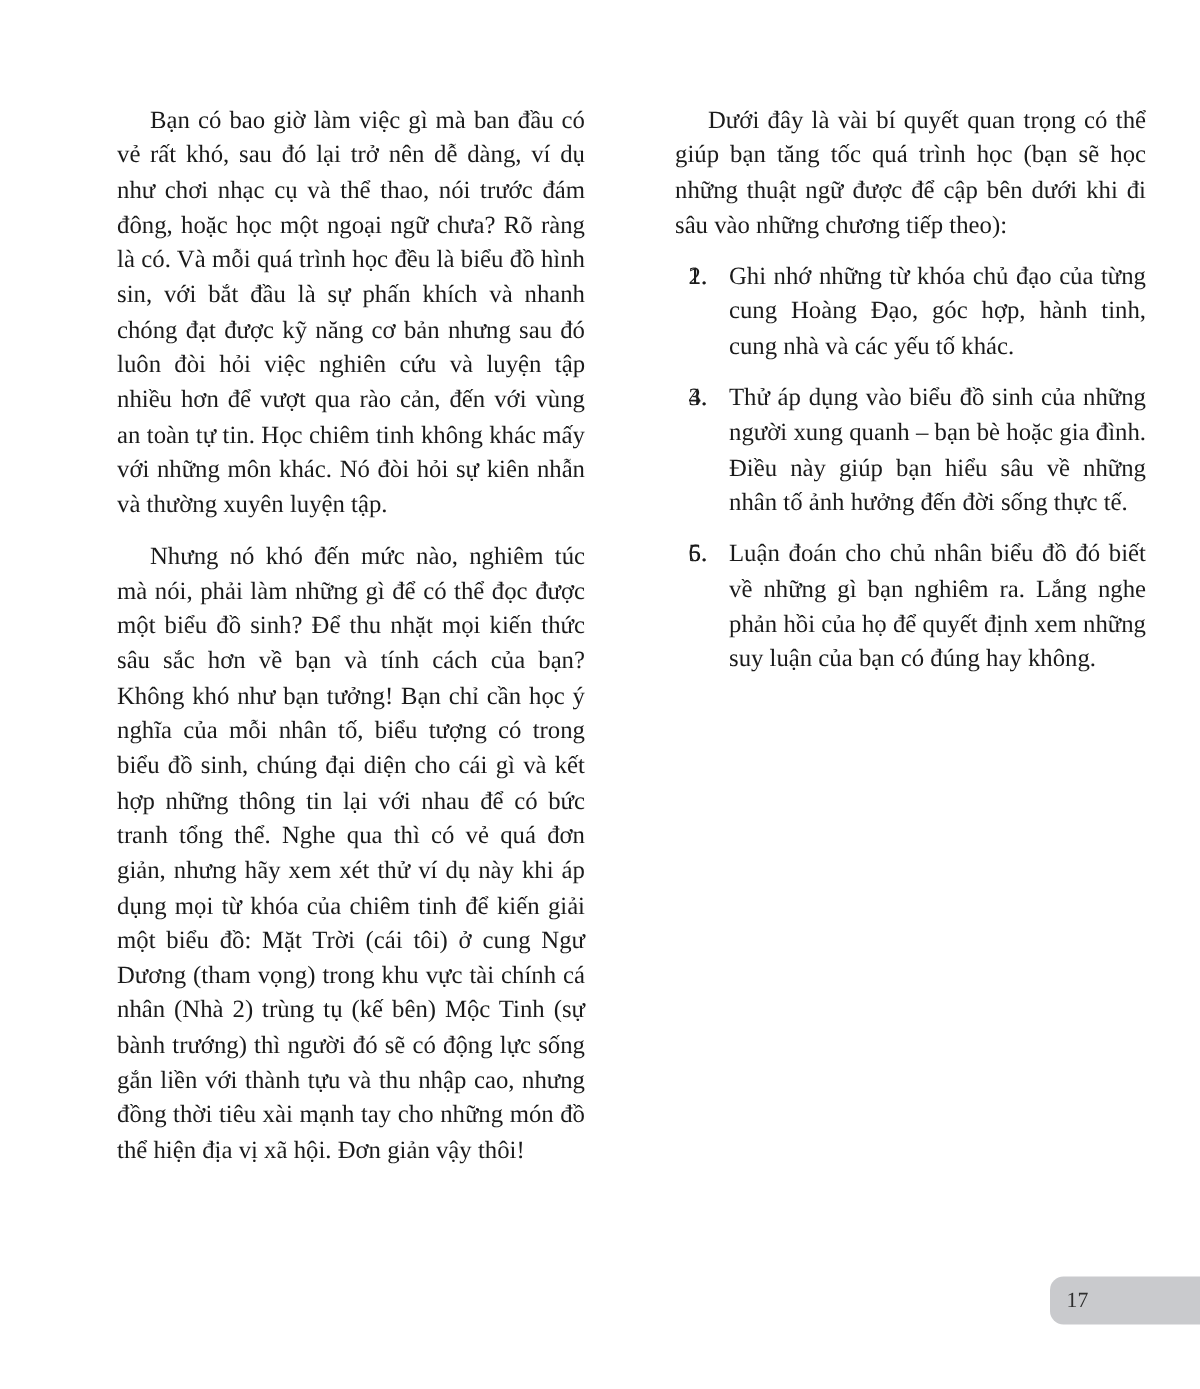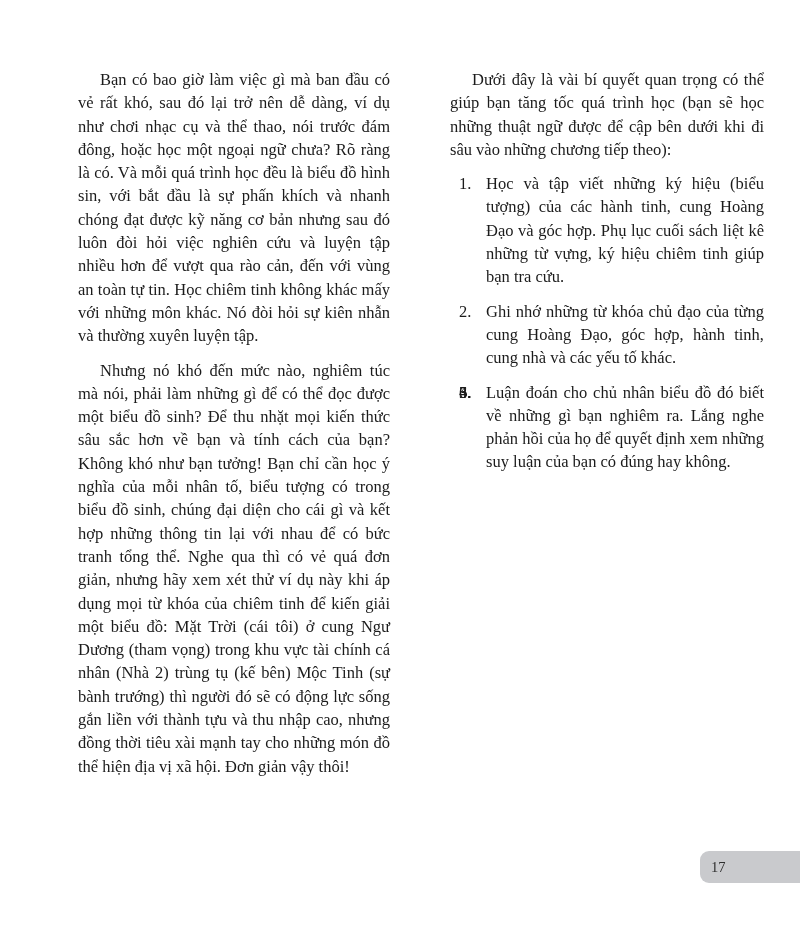--- a/index.html
+++ b/index.html
@@ -74,31 +74,31 @@
   <div class="col col-left">
     <p class="para">Bạn có bao giờ làm việc gì mà ban đầu có vẻ rất khó, sau đó lại trở nên dễ dàng, ví dụ như chơi nhạc cụ và thể thao, nói trước đám đông, hoặc học một ngoại ngữ chưa? Rõ ràng là có. Và mỗi quá trình học đều là biểu đồ hình sin, với bắt đầu là sự phấn khích và nhanh chóng đạt được kỹ năng cơ bản nhưng sau đó luôn đòi hỏi việc nghiên cứu và luyện tập nhiều hơn để vượt qua rào cản, đến với vùng an toàn tự tin. Học chiêm tinh không khác mấy với những môn khác. Nó đòi hỏi sự kiên nhẫn và thường xuyên luyện tập.</p>
     <p class="para">Nhưng nó khó đến mức nào, nghiêm túc mà nói, phải làm những gì để có thể đọc được một biểu đồ sinh? Để thu nhặt mọi kiến thức sâu sắc hơn về bạn và tính cách của bạn? Không khó như bạn tưởng! Bạn chỉ cần học ý nghĩa của mỗi nhân tố, biểu tượng có trong biểu đồ sinh, chúng đại diện cho cái gì và kết hợp những thông tin lại với nhau để có bức tranh tổng thể. Nghe qua thì có vẻ quá đơn giản, nhưng hãy xem xét thử ví dụ này khi áp dụng mọi từ khóa của chiêm tinh để kiến giải một biểu đồ: Mặt Trời (cái tôi) ở cung Ngư Dương (tham vọng) trong khu vực tài chính cá nhân (Nhà 2) trùng tụ (kế bên) Mộc Tinh (sự bành trướng) thì người đó sẽ có động lực sống gắn liền với thành tựu và thu nhập cao, nhưng đồng thời tiêu xài mạnh tay cho những món đồ thể hiện địa vị xã hội. Đơn giản vậy thôi!</p>
   </div>
 
   <div class="col col-right">
     <p class="para">Dưới đây là vài bí quyết quan trọng có thể giúp bạn tăng tốc quá trình học (bạn sẽ học những thuật ngữ được để cập bên dưới khi đi sâu vào những chương tiếp theo):</p>
     <ol class="tips">
       <li>
         <span class="num">1.</span>
-        <span class="txt">Học và tập viết những ký hiệu (biểu tượng) của các hành tinh, cung Hoàng Đạo và góc hợp. Phụ lục cuối sách liệt kê những từ vựng, ký hiệu chiêm tinh giúp bạn tra cứu.</span>
       </li>
       <li>
         <span class="num">2.</span>
         <span class="txt">Ghi nhớ những từ khóa chủ đạo của từng cung Hoàng Đạo, góc hợp, hành tinh, cung nhà và các yếu tố khác.</span>
       </li>
       <li>
         <span class="num">3.</span>
       </li>
       <li>
         <span class="num">4.</span>
+        <span class="txt">Thử áp dụng vào biểu đồ sinh của những người xung quanh – bạn bè hoặc gia đình. Điều này giúp bạn hiểu sâu về những nhân tố ảnh hưởng đến đời sống thực tế.</span>
       </li>
       <li>
         <span class="num">5.</span>
       </li>
       <li>
         <span class="num">6.</span>
         <span class="txt">Luận đoán cho chủ nhân biểu đồ đó biết về những gì bạn nghiêm ra. Lắng nghe phản hồi của họ để quyết định xem những suy luận của bạn có đúng hay không.</span>
       </li>
     </ol>
   </div>

